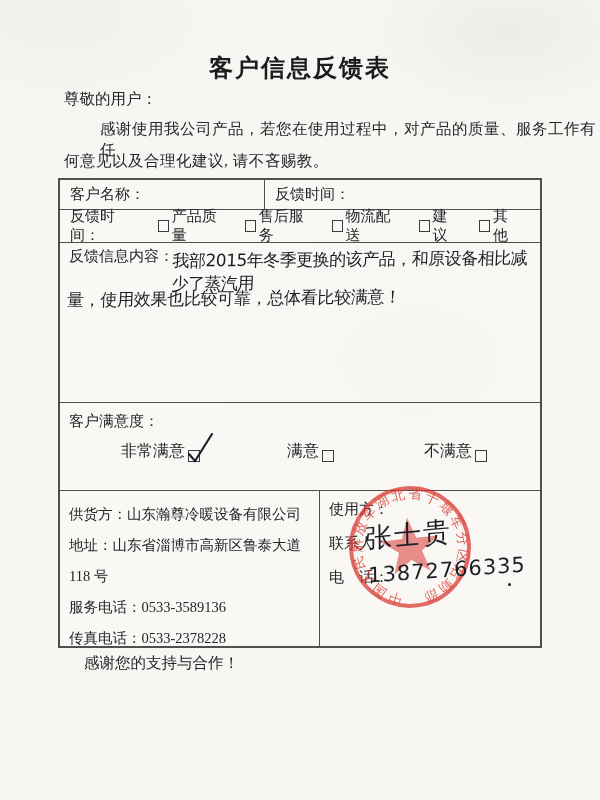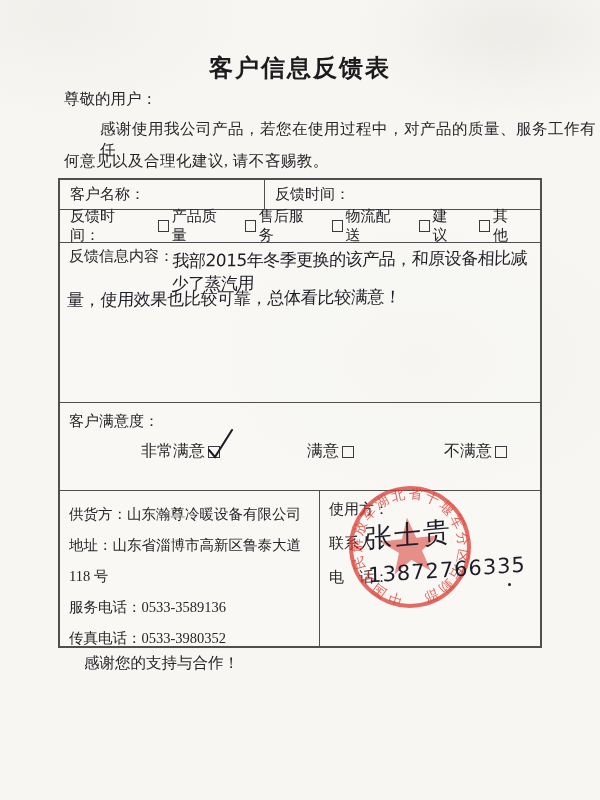--- a/index.html
+++ b/index.html
@@ -51,21 +51,21 @@
   .cb{display:inline-block;width:12px;height:12px;border:1.5px solid #3c3c40;box-sizing:border-box;margin-right:3px;background:transparent;}
   .r3 .lbl{position:absolute;left:9px;top:4px;}
   .hw{
     font-family:"DejaVu Sans","Liberation Sans",sans-serif;
     color:#1d1d26;
   }
   .hw1{position:absolute;left:112px;top:5px;width:368px;font-size:17px;letter-spacing:-.5px;transform:rotate(-.5deg) skewX(-3deg);}
   .hw2{position:absolute;left:7px;top:44px;font-size:17px;letter-spacing:-.3px;transform:rotate(-.6deg) skewX(-3deg);}
   .r4 .lbl{position:absolute;left:9px;top:9px;font-size:15px;}
   .opts{position:absolute;left:0;top:38px;width:100%;height:30px;}
-  .opt{position:absolute;display:inline-flex;align-items:center;font-size:16px;margin-left:20px;}
+  .opt{position:absolute;display:inline-flex;align-items:flex-end;font-size:16px;}
   .opt-1{left:61px;}
   .opt-2{left:227px;}
   .opt-3{left:364px;}
   .opt .cb{margin-left:3px;margin-right:0;}
   .boxwrap{position:relative;display:inline-block;width:13px;height:13px;margin-left:3px;}
   .boxwrap .cb{position:absolute;left:0;top:1px;margin:0;}
   .tick{position:absolute;left:-3px;top:-19px;}
   .c-supplier{width:260px;border-right:1.5px solid #4f4f4f;padding:8px 6px 0 9px;font-size:14.5px;line-height:31px;}
   .c-user{flex:1;position:relative;overflow:visible;font-size:15px;}
   .u-line{position:absolute;left:9px;}
@@ -150,21 +150,21 @@
         </span>
       </div>
     </div>
 
     <div class="row r5">
       <div class="cell c-supplier">
         <div>供货方：山东瀚尊冷暖设备有限公司</div>
         <div>地址：山东省淄博市高新区鲁泰大道</div>
         <div>118 号</div>
         <div>服务电话：0533-3589136</div>
-        <div>传真电话：0533-3980352</div>
+        <div>传真电话：0533-2378228</div>
       </div>
       <div class="cell c-user">
         <div class="u-line u1">使用方：</div>
         <div class="u-line u2">联系人：</div>
         <div class="u-line u3">电　话：</div>
         <div class="hw hw-name">张士贵</div>
         <div class="hw hw-phone">13872766335</div>
         <div class="ink-dot"></div>
         <svg class="stamp" viewBox="0 0 126 126">
           <circle cx="63" cy="63" r="58" fill="none" stroke="#d93a31" stroke-width="4" opacity="0.8"></circle>

